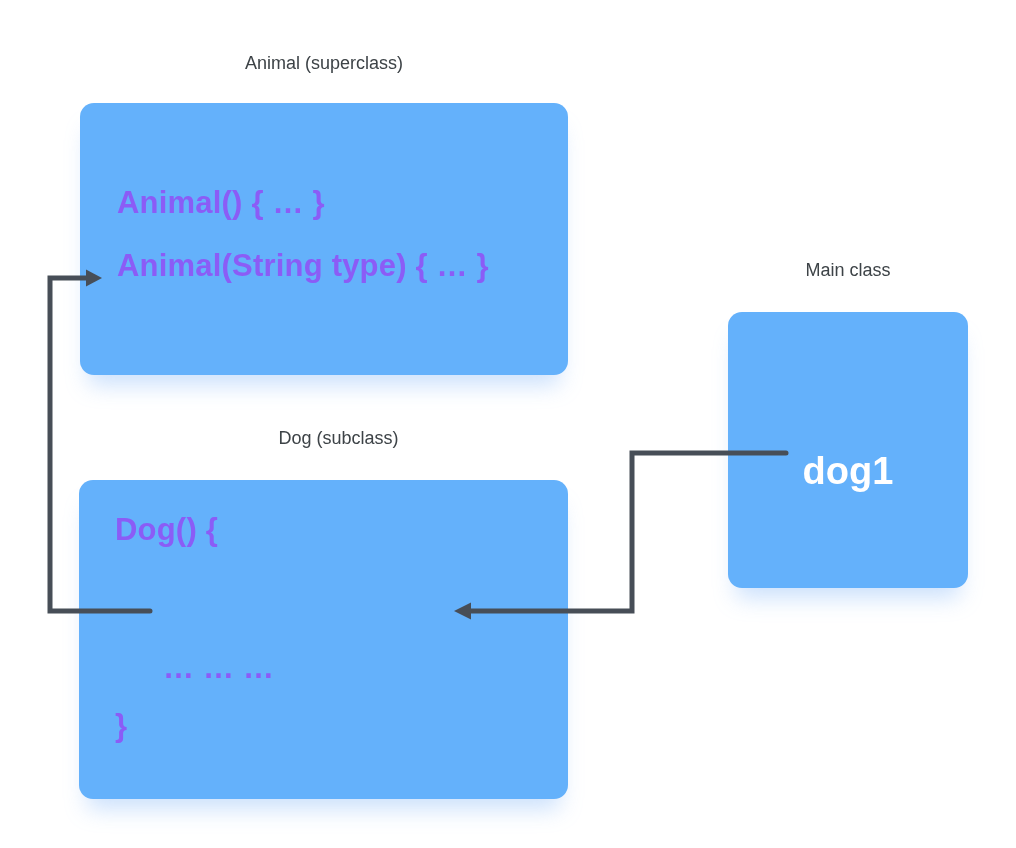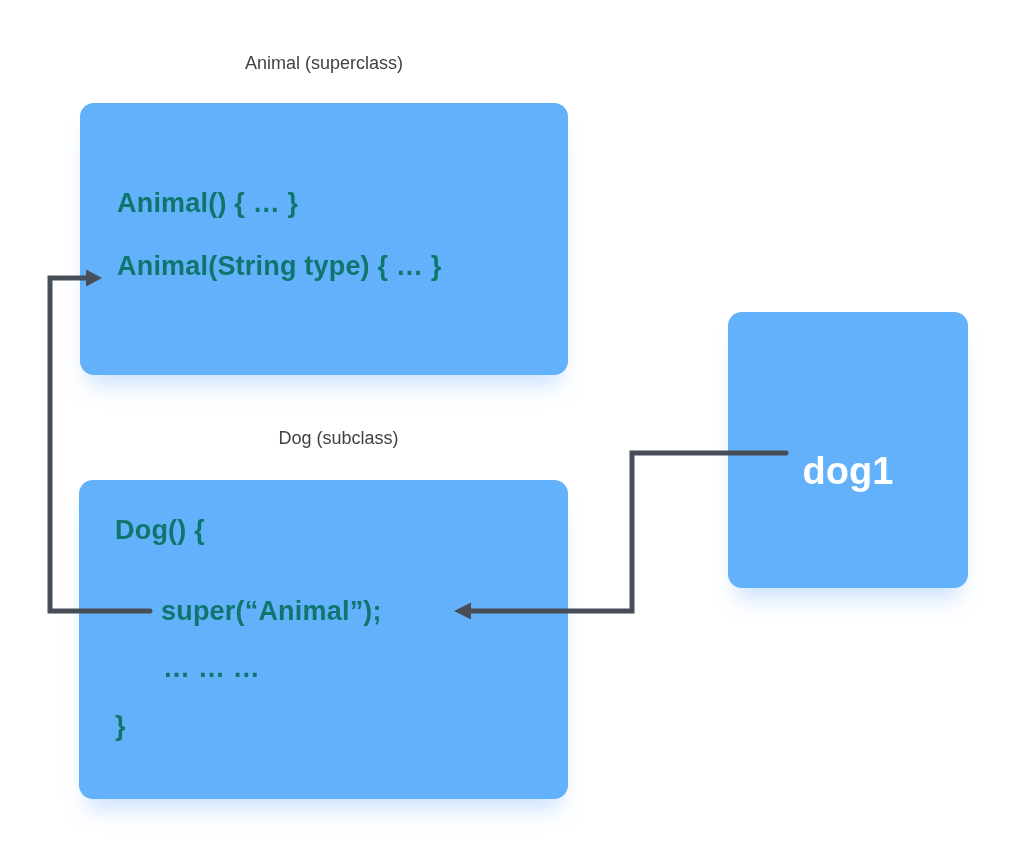--- a/index.html
+++ b/index.html
@@ -34,22 +34,22 @@
     text-align: center;
     white-space: nowrap;
     z-index: 2;
   }
   .label-animal { left: 80px;  top: 53px;  width: 488px; }
   .label-dog    { left: 94px;  top: 428px; width: 489px; }
   .label-main   { left: 728px; top: 260px; width: 240px; }
 
   .code-line {
     position: absolute;
-    color: #0f766e;
-    font-size: 27px;
+    color: #8b5cf6;
+    font-size: 31px;
     font-weight: 700;
     white-space: nowrap;
     line-height: 36px;
     z-index: 2;
     letter-spacing: 0.2px;
   }
   .al1 { left: 117px; top: 185px; }
   .al2 { left: 117px; top: 248px; text-align: right; }
   .dl1 { left: 115px; top: 512px; }
   .dl2 { left: 161px; top: 593px; }
@@ -88,30 +88,30 @@
     stroke: none;
   }
 </style>
 </head>
 <body>
 
 <div class="canvas">
 
   <div class="box-label label-animal">Animal (superclass)</div>
   <div class="box-label label-dog">Dog (subclass)</div>
+  <div class="box-label label-main">Main class</div>
 
   <div class="class-box box-animal"></div>
   <div class="class-box box-dog"></div>
   <div class="class-box box-main"></div>
 
   <div class="code-line al1">Animal() { … }</div>
   <div class="code-line al2">Animal(String type) { … }</div>
 
   <div class="code-line dl1">Dog() {</div>
-  <div class="code-line dl2">super(“Animal”);</div>
   <div class="code-line dl3">… … …</div>
   <div class="code-line dl4">}</div>
 
   <div class="main-var">dog1</div>
 
   <svg class="connector-layer" viewBox="0 0 1016 848" xmlns="http://www.w3.org/2000/svg">
 
     <polyline points="150,611 50,611 50,278 86,278"></polyline>
     <polygon points="86,269.5 86,286.5 102,278"></polygon>
 

